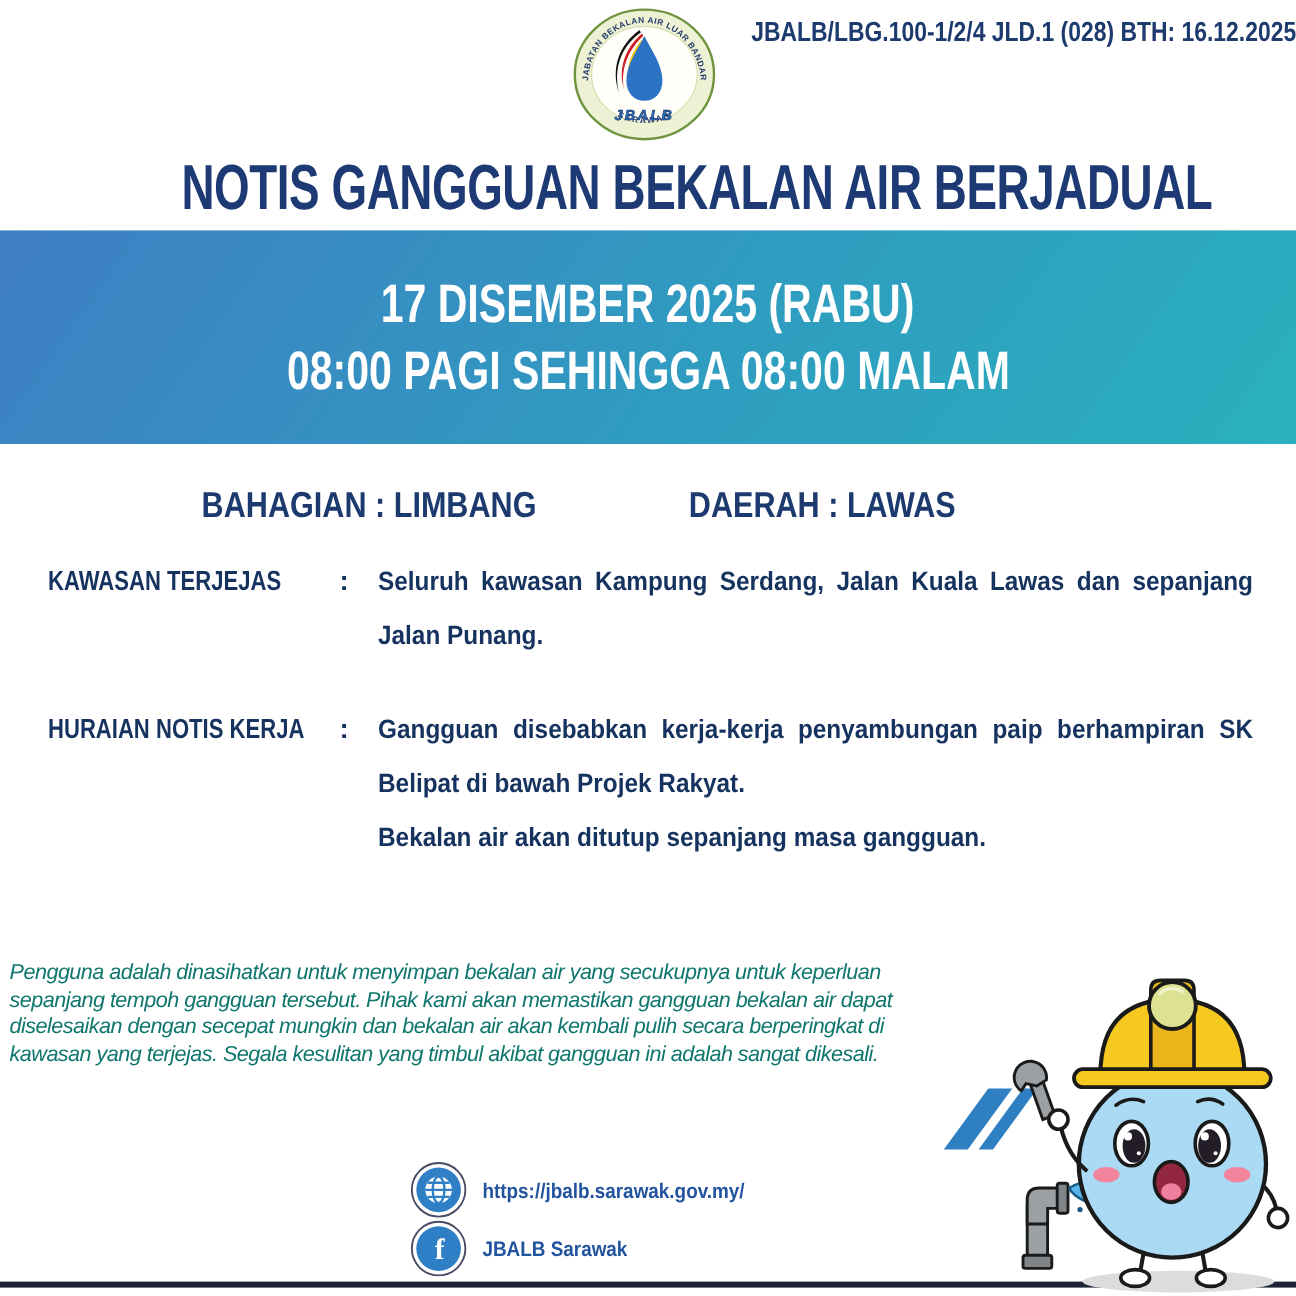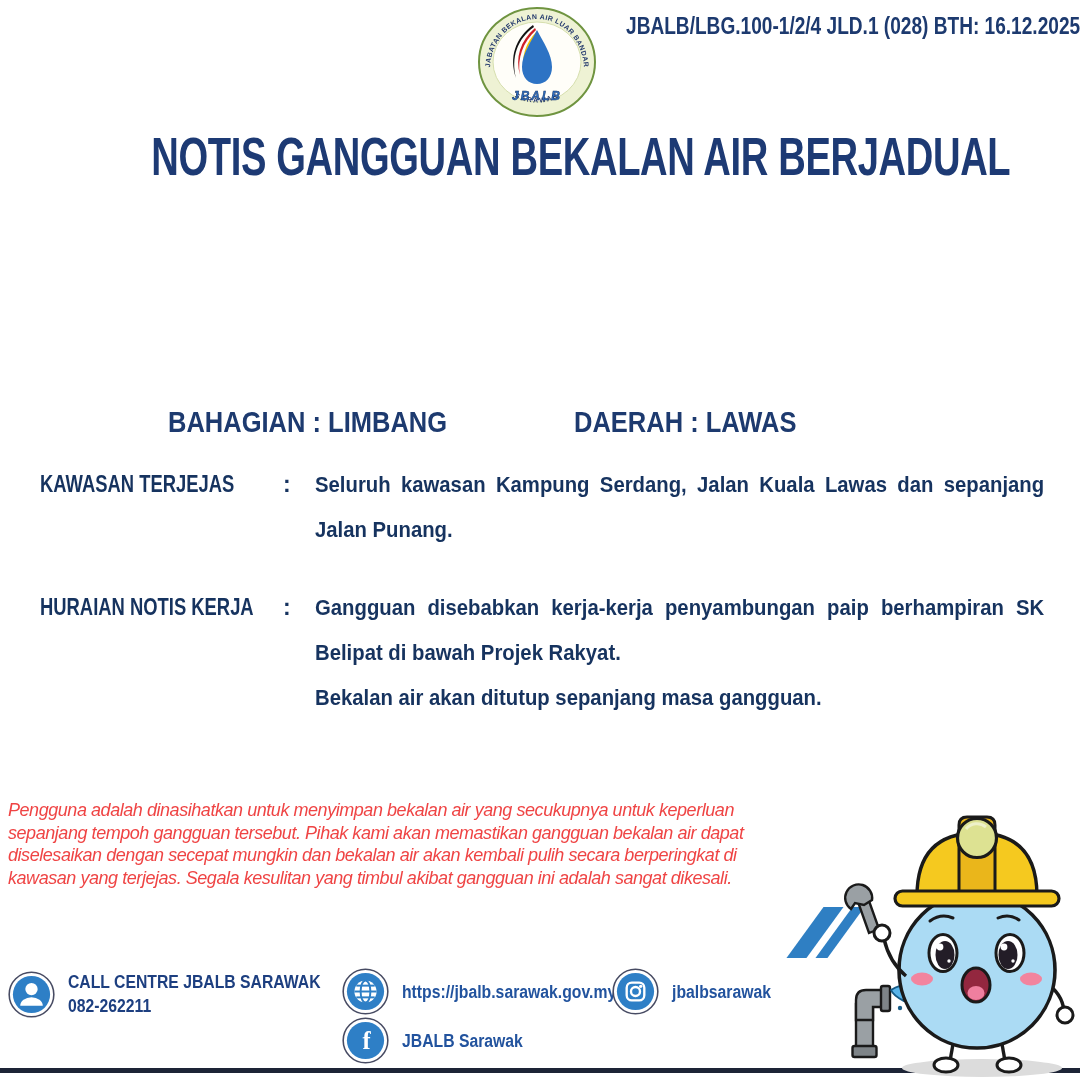--- a/index.html
+++ b/index.html
@@ -36,21 +36,21 @@
   .sec-label{position:absolute;left:0;top:0;font-size:23px;font-weight:bold;color:#16335f;
              line-height:45px;white-space:nowrap;transform:scaleX(0.80);transform-origin:0 0;}
   .sec-colon{position:absolute;left:243px;top:0;font-size:23px;font-weight:bold;color:#16335f;
              line-height:45px;}
   .sec-body{position:absolute;left:275px;top:0;width:790px;color:#16335f;font-weight:bold;
             font-size:22px;line-height:45px;transform:scaleX(0.923);transform-origin:0 0;}
   .sec-body .stretch{text-align:justify;text-align-last:justify;}
 
   
   .advisory{position:absolute;left:8px;top:799px;width:770px;font-style:italic;font-size:18px;
-            letter-spacing:-0.45px;line-height:22.6px;color:#ef4444;}
+            letter-spacing:-0.45px;line-height:22.6px;color:#0f766e;}
 
   
   .hk-banner{position:absolute;left:0;top:907px;width:800px;height:51px;
              background:linear-gradient(90deg,#2f7fc3 0%,#2db2bd 100%);
              clip-path:polygon(0 0,798px 0,762px 100%,0 100%);}
   .hk-text{display:block;width:775px;text-align:center;line-height:51px;color:#fff;
            font-weight:bold;font-size:27px;letter-spacing:0.5px;transform:scaleX(0.85);}
   .hk-stripe{position:absolute;top:907px;height:51px;background:#2f7fc3;transform:skewX(-36deg);}
   .hk-stripe1{left:805px;width:20px;}
   .hk-stripe2{left:834px;width:12px;}
@@ -90,20 +90,24 @@
     <path d="M58,22 C43,35 38,52 43,69 C40,52 46,36 59,24 Z" fill="#cf2027"></path>
     <path d="M60,25 C48,37 44,52 47,66 C45,52 50,38 61,27 Z" fill="#f5c400"></path>
     <path d="M60,24 C54,36 45,48 45,61 C45,71.5 51.5,78 60,78 C68.5,78 75,71.5 75,61 C75,48 66,36 60,24 Z" fill="#2d73c4"></path>
     <text x="60" y="94" text-anchor="middle" font-size="12" font-weight="bold" font-style="italic" fill="#2f6fc3" stroke="#16335f" stroke-width="0.5" letter-spacing="2">JBALB</text>
   </svg>
 
   <div class="ref">JBALB/LBG.100-1/2/4 JLD.1 (028) BTH: 16.12.2025</div>
 
   <div class="title">NOTIS GANGGUAN BEKALAN AIR BERJADUAL</div>
 
+  <div class="banner">
+    <div class="banner-line">17 DISEMBER 2025 (RABU)</div>
+    <div class="banner-line">08:00 PAGI SEHINGGA 08:00 MALAM</div>
+  </div>
 
   <div class="loc loc-bahagian">BAHAGIAN : LIMBANG</div>
   <div class="loc loc-daerah">DAERAH : LAWAS</div>
 
   <div class="section" id="sec-kawasan">
     <div class="sec-label">KAWASAN TERJEJAS</div>
     <div class="sec-colon">:</div>
     <div class="sec-body">
       <div class="stretch">Seluruh kawasan Kampung Serdang, Jalan Kuala Lawas dan sepanjang</div>
       <div>Jalan Punang.</div>
@@ -118,58 +122,36 @@
       <div>Belipat di bawah Projek Rakyat.</div>
       <div>Bekalan air akan ditutup sepanjang masa gangguan.</div>
     </div>
   </div>
 
   <div class="advisory">Pengguna adalah dinasihatkan untuk menyimpan bekalan air yang secukupnya untuk keperluan sepanjang tempoh gangguan tersebut. Pihak kami akan memastikan gangguan bekalan air dapat diselesaikan dengan secepat mungkin dan bekalan air akan kembali pulih secara berperingkat di kawasan yang terjejas. Segala kesulitan yang timbul akibat gangguan ini adalah sangat dikesali.</div>
 
   <div class="hk-stripe hk-stripe1"></div>
   <div class="hk-stripe hk-stripe2"></div>
 
-  <div class="contact-item ci-call">
-    <svg class="ci-icon" viewBox="0 0 48 48">
-      <circle cx="24" cy="24" r="22.8" fill="#fff" stroke="#474b63" stroke-width="1.6"></circle>
-      <circle cx="24" cy="24" r="19" fill="#2e7fc6"></circle>
-      <circle cx="24" cy="18.5" r="6.3" fill="#fff"></circle>
-      <path d="M12.5,35.5 a11.5,8.8 0 0 1 23,0 z" fill="#fff"></path>
-    </svg>
-    <div class="ci-text">
-      <div>CALL CENTRE JBALB SARAWAK</div>
-      <div>082-262211</div>
-    </div>
-  </div>
 
   <div class="contact-item ci-web">
     <svg class="ci-icon" viewBox="0 0 48 48">
       <circle cx="24" cy="24" r="22.8" fill="#fff" stroke="#474b63" stroke-width="1.6"></circle>
       <circle cx="24" cy="24" r="19" fill="#2e7fc6"></circle>
       <circle cx="24" cy="24" r="11.3" fill="#fff"></circle>
       <g stroke="#2e7fc6" stroke-width="2" fill="none">
         <ellipse cx="24" cy="24" rx="5" ry="11.3"></ellipse>
         <line x1="12.7" y1="24" x2="35.3" y2="24"></line>
         <line x1="14.6" y1="18" x2="33.4" y2="18"></line>
         <line x1="14.6" y1="30" x2="33.4" y2="30"></line>
       </g>
     </svg>
     <div class="ci-text">https://jbalb.sarawak.gov.my/</div>
   </div>
 
-  <div class="contact-item ci-insta">
-    <svg class="ci-icon" viewBox="0 0 48 48">
-      <circle cx="24" cy="24" r="22.8" fill="#fff" stroke="#474b63" stroke-width="1.6"></circle>
-      <circle cx="24" cy="24" r="19" fill="#2e7fc6"></circle>
-      <rect x="15" y="15" width="18" height="18" rx="5.2" fill="none" stroke="#fff" stroke-width="2.4"></rect>
-      <circle cx="24" cy="24" r="4.6" fill="none" stroke="#fff" stroke-width="2.4"></circle>
-      <circle cx="29.3" cy="18.7" r="1.7" fill="#fff"></circle>
-    </svg>
-    <div class="ci-text">jbalbsarawak</div>
-  </div>
 
   <div class="contact-item ci-fb">
     <svg class="ci-icon" viewBox="0 0 48 48">
       <circle cx="24" cy="24" r="22.8" fill="#fff" stroke="#474b63" stroke-width="1.6"></circle>
       <circle cx="24" cy="24" r="19" fill="#2e7fc6"></circle>
       <text x="25" y="33" text-anchor="middle" font-size="25" font-weight="bold" fill="#fff" font-family="Liberation Serif, serif">f</text>
     </svg>
     <div class="ci-text">JBALB Sarawak</div>
   </div>
 

